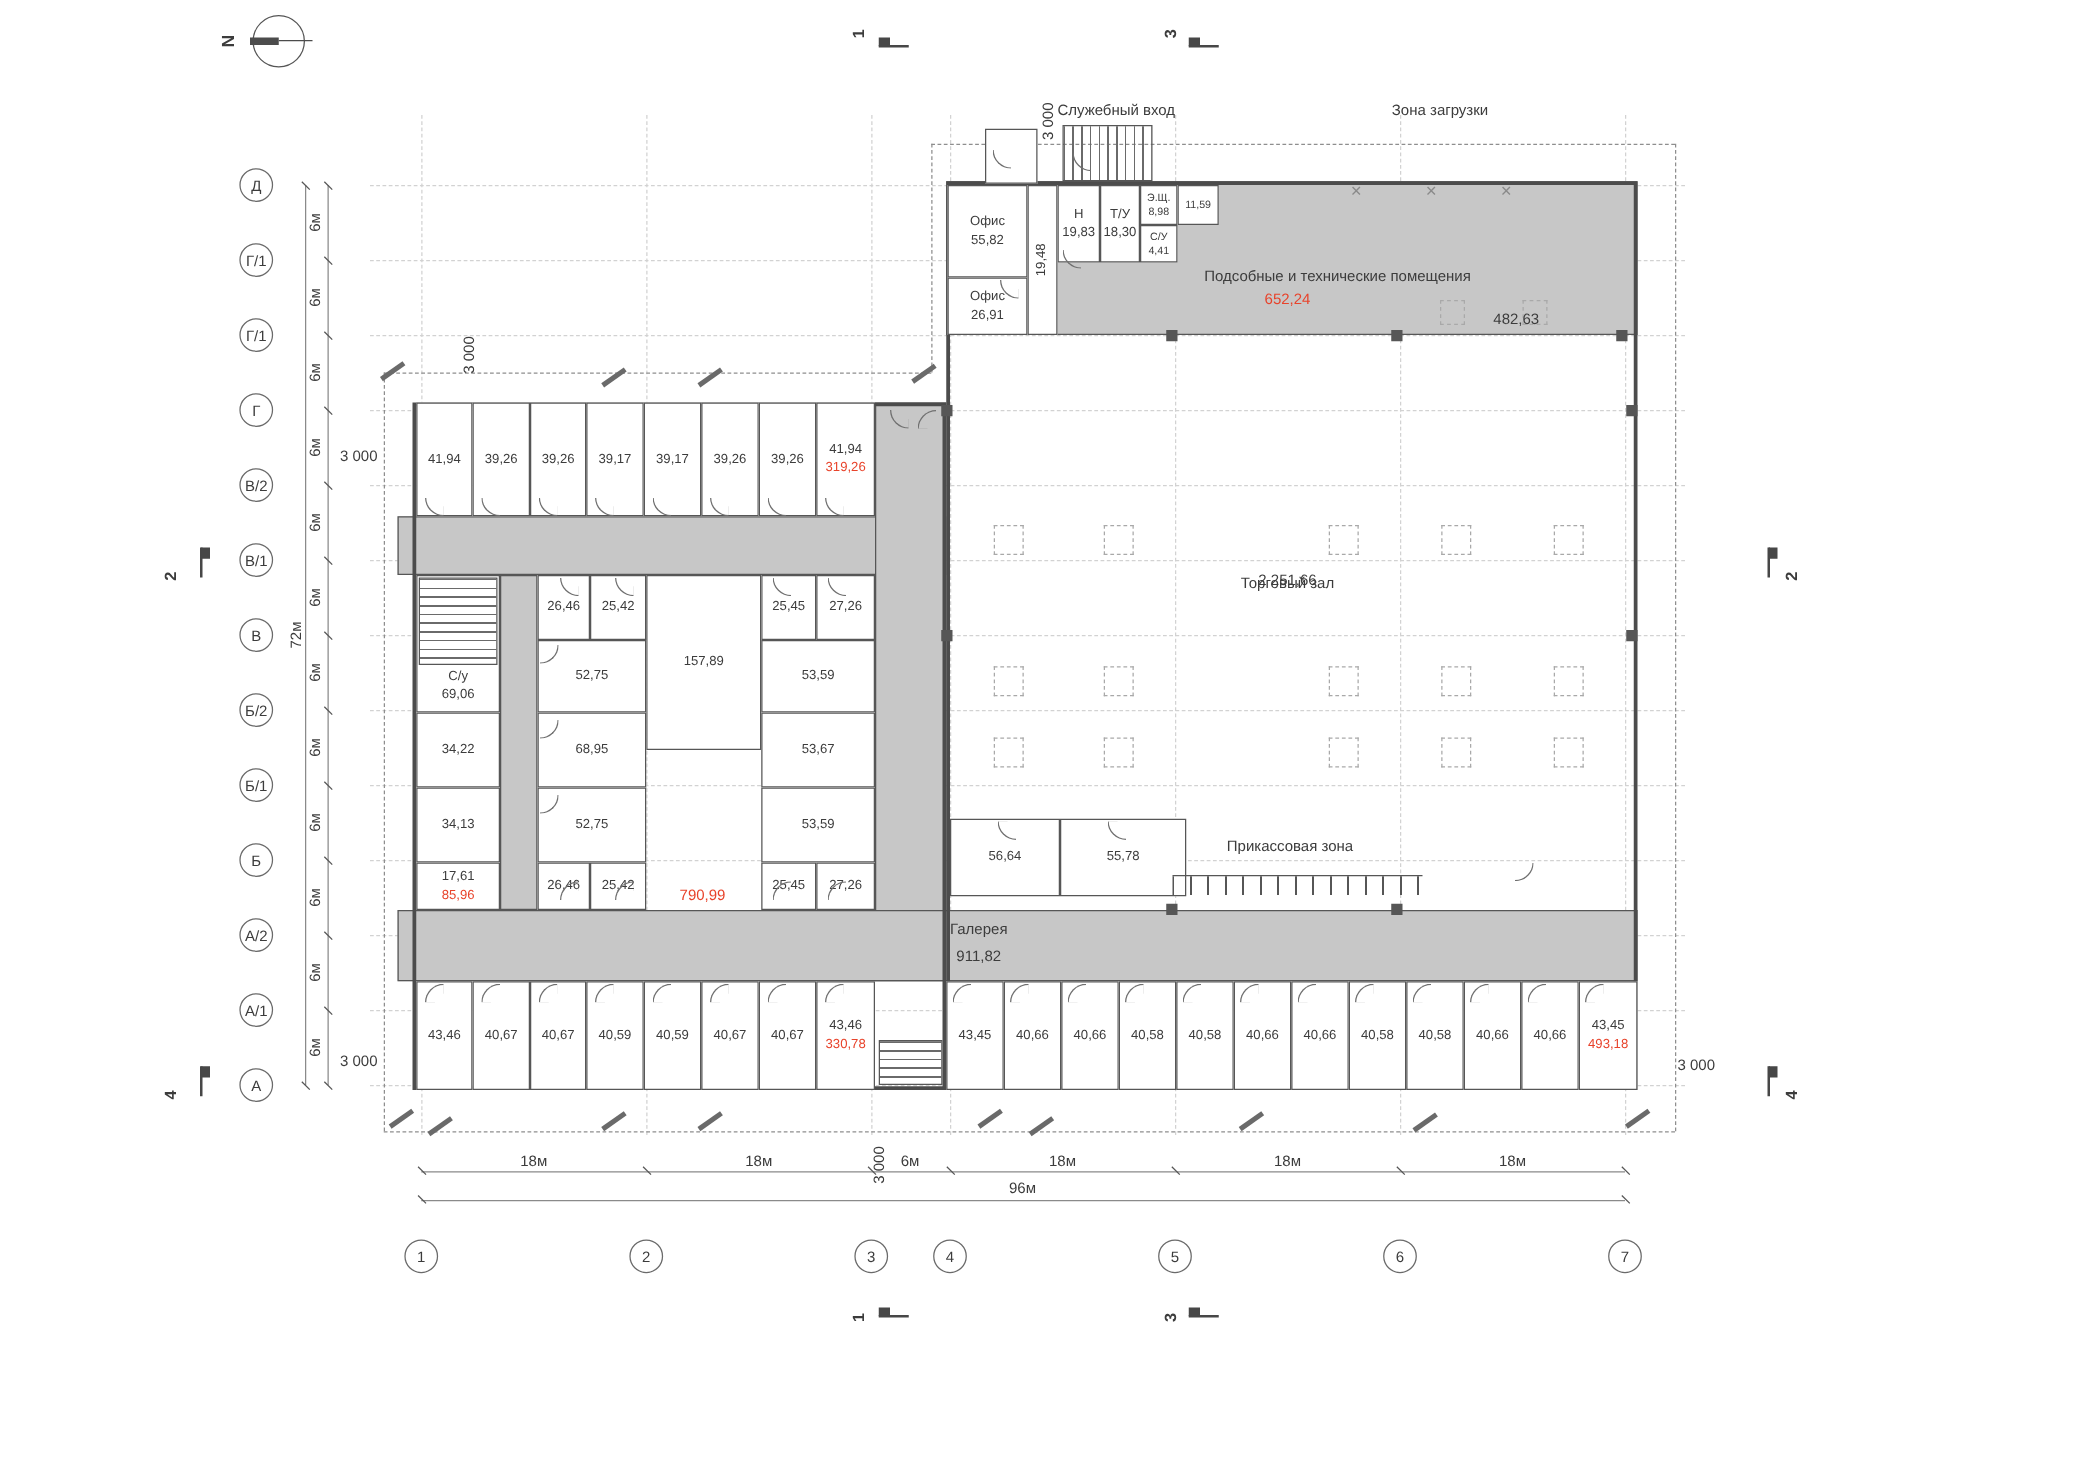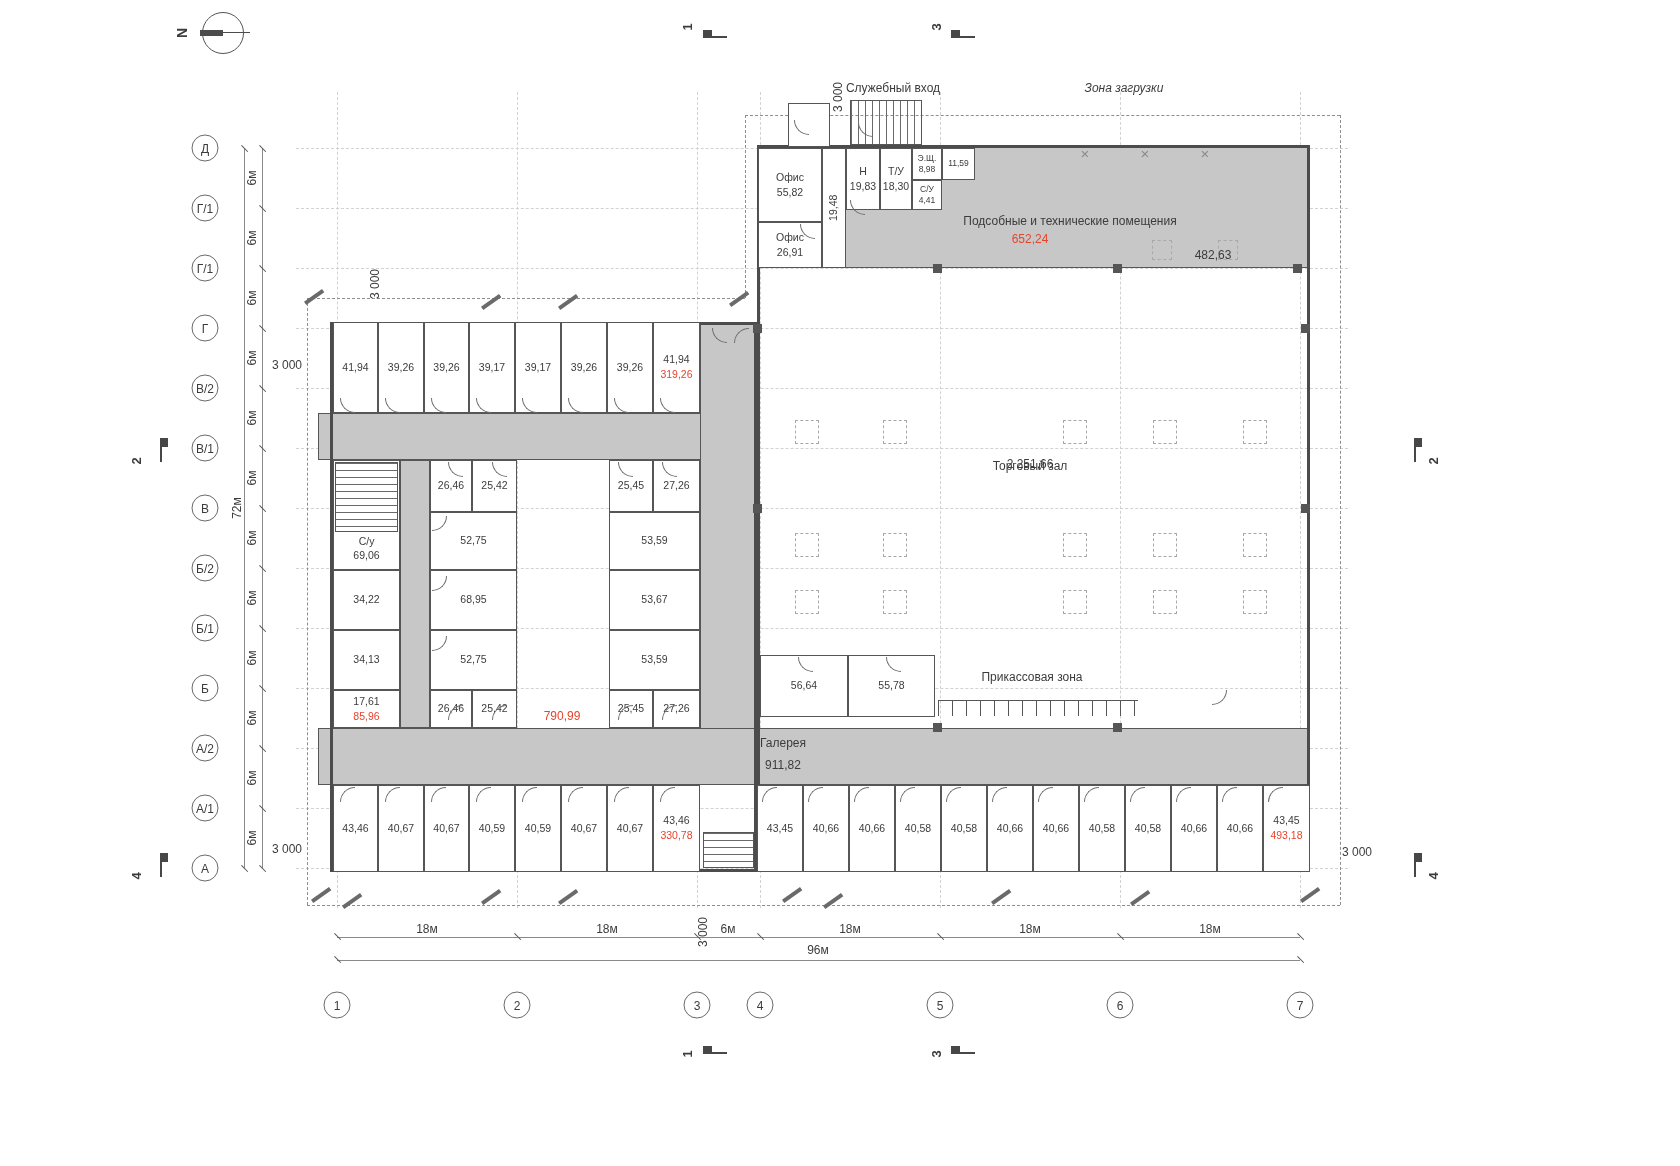--- a/index.html
+++ b/index.html
@@ -120,20 +120,23 @@
       </div>
       <div class="room" style="left: 472px; top: 460px; width: 45px; height: 52px;">
         <div class="rl">25,42</div>
       </div>
       <div class="room" style="left: 609px; top: 460px; width: 44px; height: 52px;">
         <div class="rl">25,45</div>
       </div>
       <div class="room" style="left: 653px; top: 460px; width: 47px; height: 52px;">
         <div class="rl">27,26</div>
       </div>
+      <div class="room" style="left: 517px; top: 460px; width: 92px; height: 140px;">
+        <div class="rl">157,89</div>
+      </div>
       <div class="room" style="left: 430px; top: 512px; width: 87px; height: 58px;">
         <div class="rl">52,75</div>
       </div>
       <div class="room" style="left: 609px; top: 512px; width: 91px; height: 58px;">
         <div class="rl">53,59</div>
       </div>
       <div class="room" style="left: 430px; top: 570px; width: 87px; height: 60px;">
         <div class="rl">68,95</div>
       </div>
       <div class="room" style="left: 609px; top: 570px; width: 91px; height: 60px;">
@@ -246,21 +249,21 @@
         <div class="rl">С/У</div>
         <div class="rl">4,41</div>
       </div>
       <div class="room s" style="left: 942px; top: 148px; width: 33px; height: 32px;">
         <div class="rl">11,59</div>
       </div>
       <div class="room" style="left: 788px; top: 103px; width: 42px; height: 44px;"></div>
       <div class="room" style="left: 760px; top: 655px; width: 88px; height: 62px;">
         <div class="rl">56,64</div>
       </div>
-      <div class="room" style="left: 848px; top: 655px; width: 87px; height: 62px;">
+      <div class="room" style="left: 848px; top: 655px; width: 101px; height: 62px;">
         <div class="rl">55,78</div>
       </div>
       <div class="stairs" style="left: 335px; top: 462px; width: 63px; height: 70px; background-image: repeating-linear-gradient(rgb(106, 106, 106) 0px, rgb(106, 106, 106) 1.2px, transparent 1.2px, transparent 7px);"></div>
       <div class="stairs" style="left: 850px; top: 100px; width: 72px; height: 45px; background-image: repeating-linear-gradient(90deg, rgb(106, 106, 106) 0px, rgb(106, 106, 106) 1.2px, transparent 1.2px, transparent 7px);"></div>
       <div class="stairs" style="left: 703px; top: 832px; width: 51px; height: 36px; background-image: repeating-linear-gradient(rgb(106, 106, 106) 0px, rgb(106, 106, 106) 1.2px, transparent 1.2px, transparent 7px);"></div>
       <div class="comb" style="left: 938px; top: 700px; width: 200px; height: 16px;"></div>
       <div class="door" style="left: 340px; top: 398px; transform: rotate(0deg);"></div>
       <div class="door" style="left: 385px; top: 398px; transform: rotate(0deg);"></div>
       <div class="door" style="left: 431px; top: 398px; transform: rotate(0deg);"></div>
       <div class="door" style="left: 476px; top: 398px; transform: rotate(0deg);"></div>
@@ -344,21 +347,21 @@
       <div class="tickm" style="left: 557px; top: 895px; transform: rotate(-35deg);"></div>
       <div class="tickm" style="left: 781px; top: 893px; transform: rotate(-35deg);"></div>
       <div class="tickm" style="left: 822px; top: 899px; transform: rotate(-35deg);"></div>
       <div class="tickm" style="left: 990px; top: 895px; transform: rotate(-35deg);"></div>
       <div class="tickm" style="left: 1129px; top: 896px; transform: rotate(-35deg);"></div>
       <div class="tickm" style="left: 1299px; top: 893px; transform: rotate(-35deg);"></div>
       <div class="cross" style="left: 1085px; top: 153px;">×</div>
       <div class="cross" style="left: 1145px; top: 153px;">×</div>
       <div class="cross" style="left: 1205px; top: 153px;">×</div>
       <div class="flabel" style="left: 893px; top: 88px; transform: translate(-50%, -50%);">Служебный вход</div>
-      <div class="flabel" style="left: 1124px; top: 88px; transform: translate(-50%, -50%); font-style: italic;">Зона загрузки</div>
+      <div class="flabel" style="left: 1152px; top: 88px; transform: translate(-50%, -50%);">Зона загрузки</div>
       <div class="flabel" style="left: 1070px; top: 221px; transform: translate(-50%, -50%);">Подсобные и технические помещения</div>
       <div class="flabel red" style="left: 1030px; top: 239px; transform: translate(-50%, -50%);">652,24</div>
       <div class="flabel" style="left: 1213px; top: 255px; transform: translate(-50%, -50%);">482,63</div>
       <div class="flabel" style="left: 1030px; top: 466px; transform: translate(-50%, -50%);">Торговый зал</div>
       <div class="flabel" style="left: 1030px; top: 464px; transform: translate(-50%, -50%);">2 251,66</div>
       <div class="flabel" style="left: 1032px; top: 677px; transform: translate(-50%, -50%);">Прикассовая зона</div>
       <div class="flabel" style="left: 783px; top: 743px; transform: translate(-50%, -50%);">Галерея</div>
       <div class="flabel" style="left: 783px; top: 765px; transform: translate(-50%, -50%);">911,82</div>
       <div class="flabel red" style="left: 562px; top: 716px; transform: translate(-50%, -50%);">790,99</div>
       <div class="flabel" style="left: 838px; top: 97px; transform: translate(-50%, -50%) rotate(-90deg);">3 000</div>

